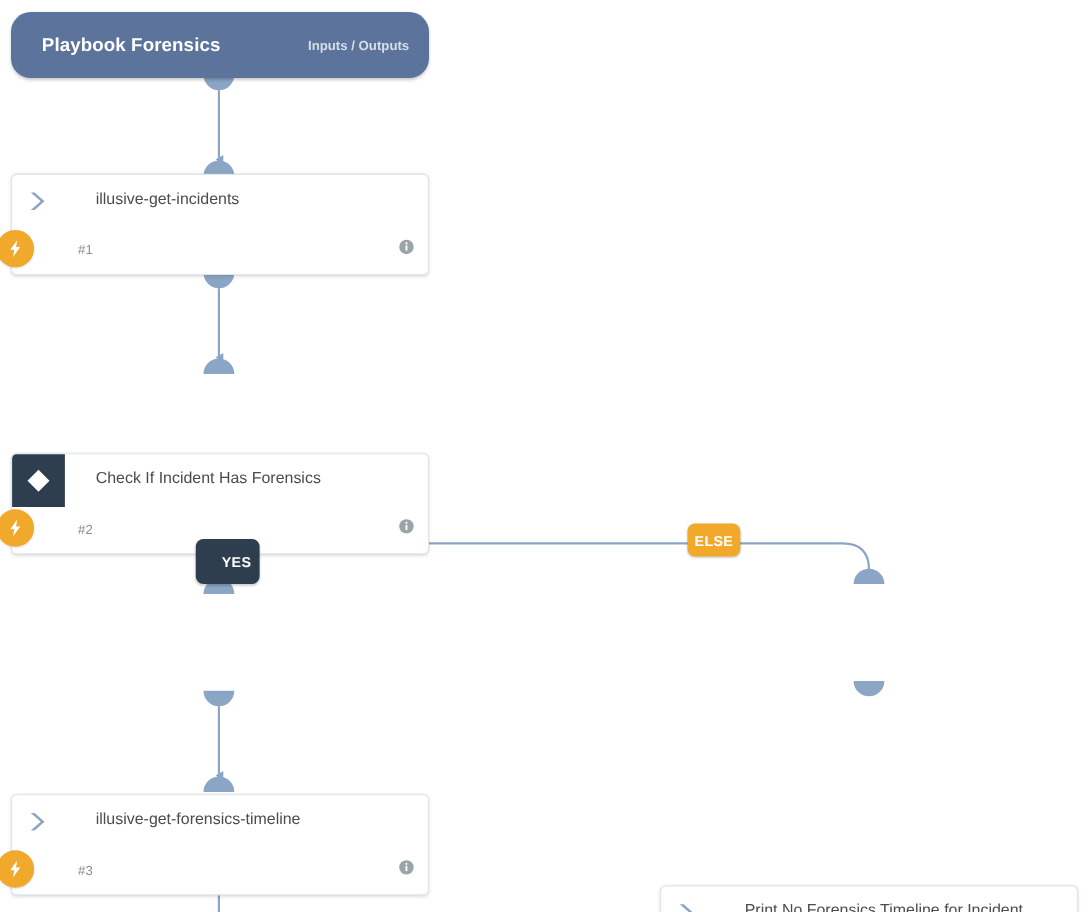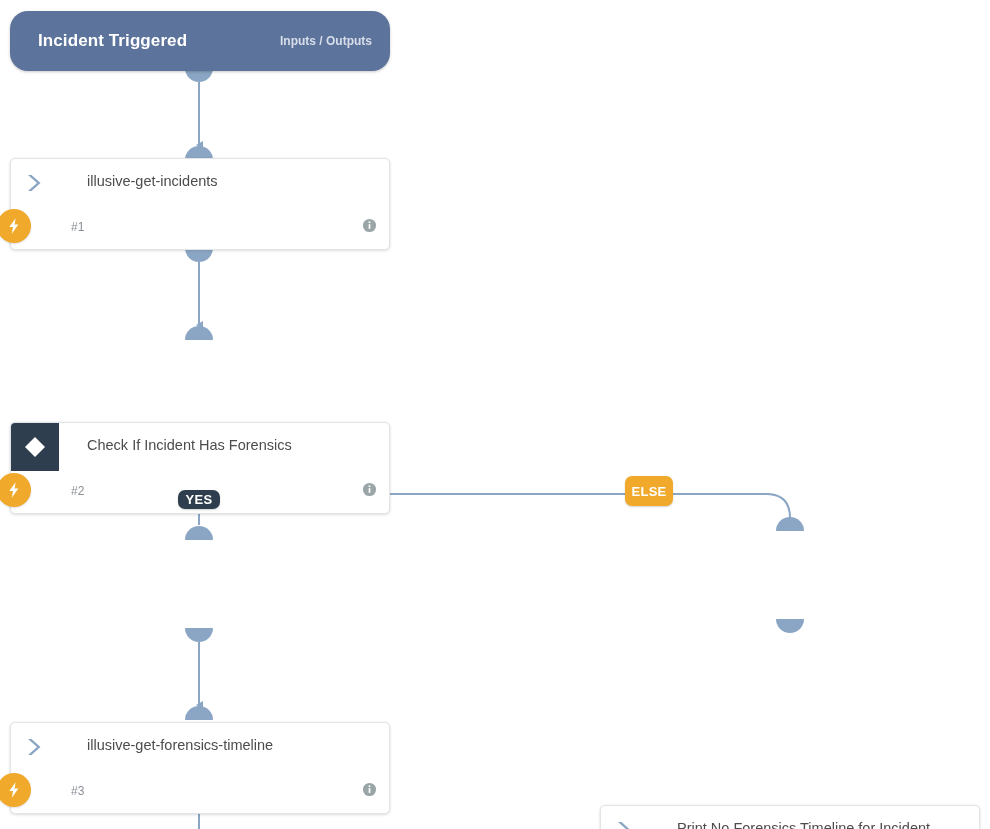--- a/index.html
+++ b/index.html
@@ -209,21 +209,21 @@
   <div class="port port-in" style="left:185px; top:526px;"></div>
   <div class="port port-out" style="left:185px; top:628px;"></div>
 
   <div class="port port-in" style="left:185px; top:706px;"></div>
   <div class="port port-out" style="left:185px; top:798px;"></div>
 
   <div class="port port-in" style="left:776px; top:517px;"></div>
   <div class="port port-out" style="left:776px; top:619px;"></div>
 
   <div class="node trigger-node" style="left:10px; top:11px; width:380px; height:60px;">
-    <span class="trigger-title">Incident Triggered</span>
+    <span class="trigger-title">Playbook Forensics</span>
     <span class="trigger-io">Inputs / Outputs</span>
   </div>
 
   <div class="node card" style="left:10px; top:158px; width:380px; height:92px;">
     <div class="card-top">
       <div class="slot-chevron">
         <svg width="22" height="22" viewBox="0 0 22 22" aria-hidden="true">
           <path d="M4 3 L13 11 L4 19 L7.5 19 L16.5 11 L7.5 3 Z" fill="#8ba6c4"></path>
         </svg>
       </div>
@@ -239,21 +239,21 @@
         </svg>
       </span>
     </div>
     <div class="bolt-badge">
       <svg width="18" height="18" viewBox="0 0 18 18" aria-hidden="true">
         <path d="M10.6 1.3 L4.3 10.1 L8.0 10.1 L6.8 16.8 L13.4 7.6 L9.6 7.6 Z" fill="#ffffff"></path>
       </svg>
     </div>
   </div>
 
-  <div class="node card" style="left:10px; top:330px; width:380px; height:92px;">
+  <div class="node card" style="left:10px; top:320px; width:380px; height:92px;">
     <div class="card-top">
       <div class="slot-diamond">
         <svg width="26" height="26" viewBox="0 0 26 26" aria-hidden="true">
           <path d="M13 3 L23 13 L13 23 L3 13 Z" fill="#ffffff"></path>
         </svg>
       </div>
       <div class="card-title">Check If Incident Has Forensics</div>
     </div>
     <div class="card-bottom">
       <span class="card-ref">#2</span>
@@ -265,21 +265,21 @@
         </svg>
       </span>
     </div>
     <div class="bolt-badge">
       <svg width="18" height="18" viewBox="0 0 18 18" aria-hidden="true">
         <path d="M10.6 1.3 L4.3 10.1 L8.0 10.1 L6.8 16.8 L13.4 7.6 L9.6 7.6 Z" fill="#ffffff"></path>
       </svg>
     </div>
   </div>
 
-  <div class="branch-label branch-yes" style="left:178px; top:490px; width:42px; height:19px;">
+  <div class="branch-label branch-yes" style="left:178px; top:490px; width:42px; height:41px;padding-left:16px;">
     <span>YES</span>
   </div>
 
   <div class="branch-label branch-else" style="left:625px; top:476px; width:48px; height:30px;">
     <span>ELSE</span>
   </div>
 
   <div class="node card" style="left:10px; top:538px; width:380px; height:92px;">
     <div class="card-top">
       <div class="slot-chevron">

